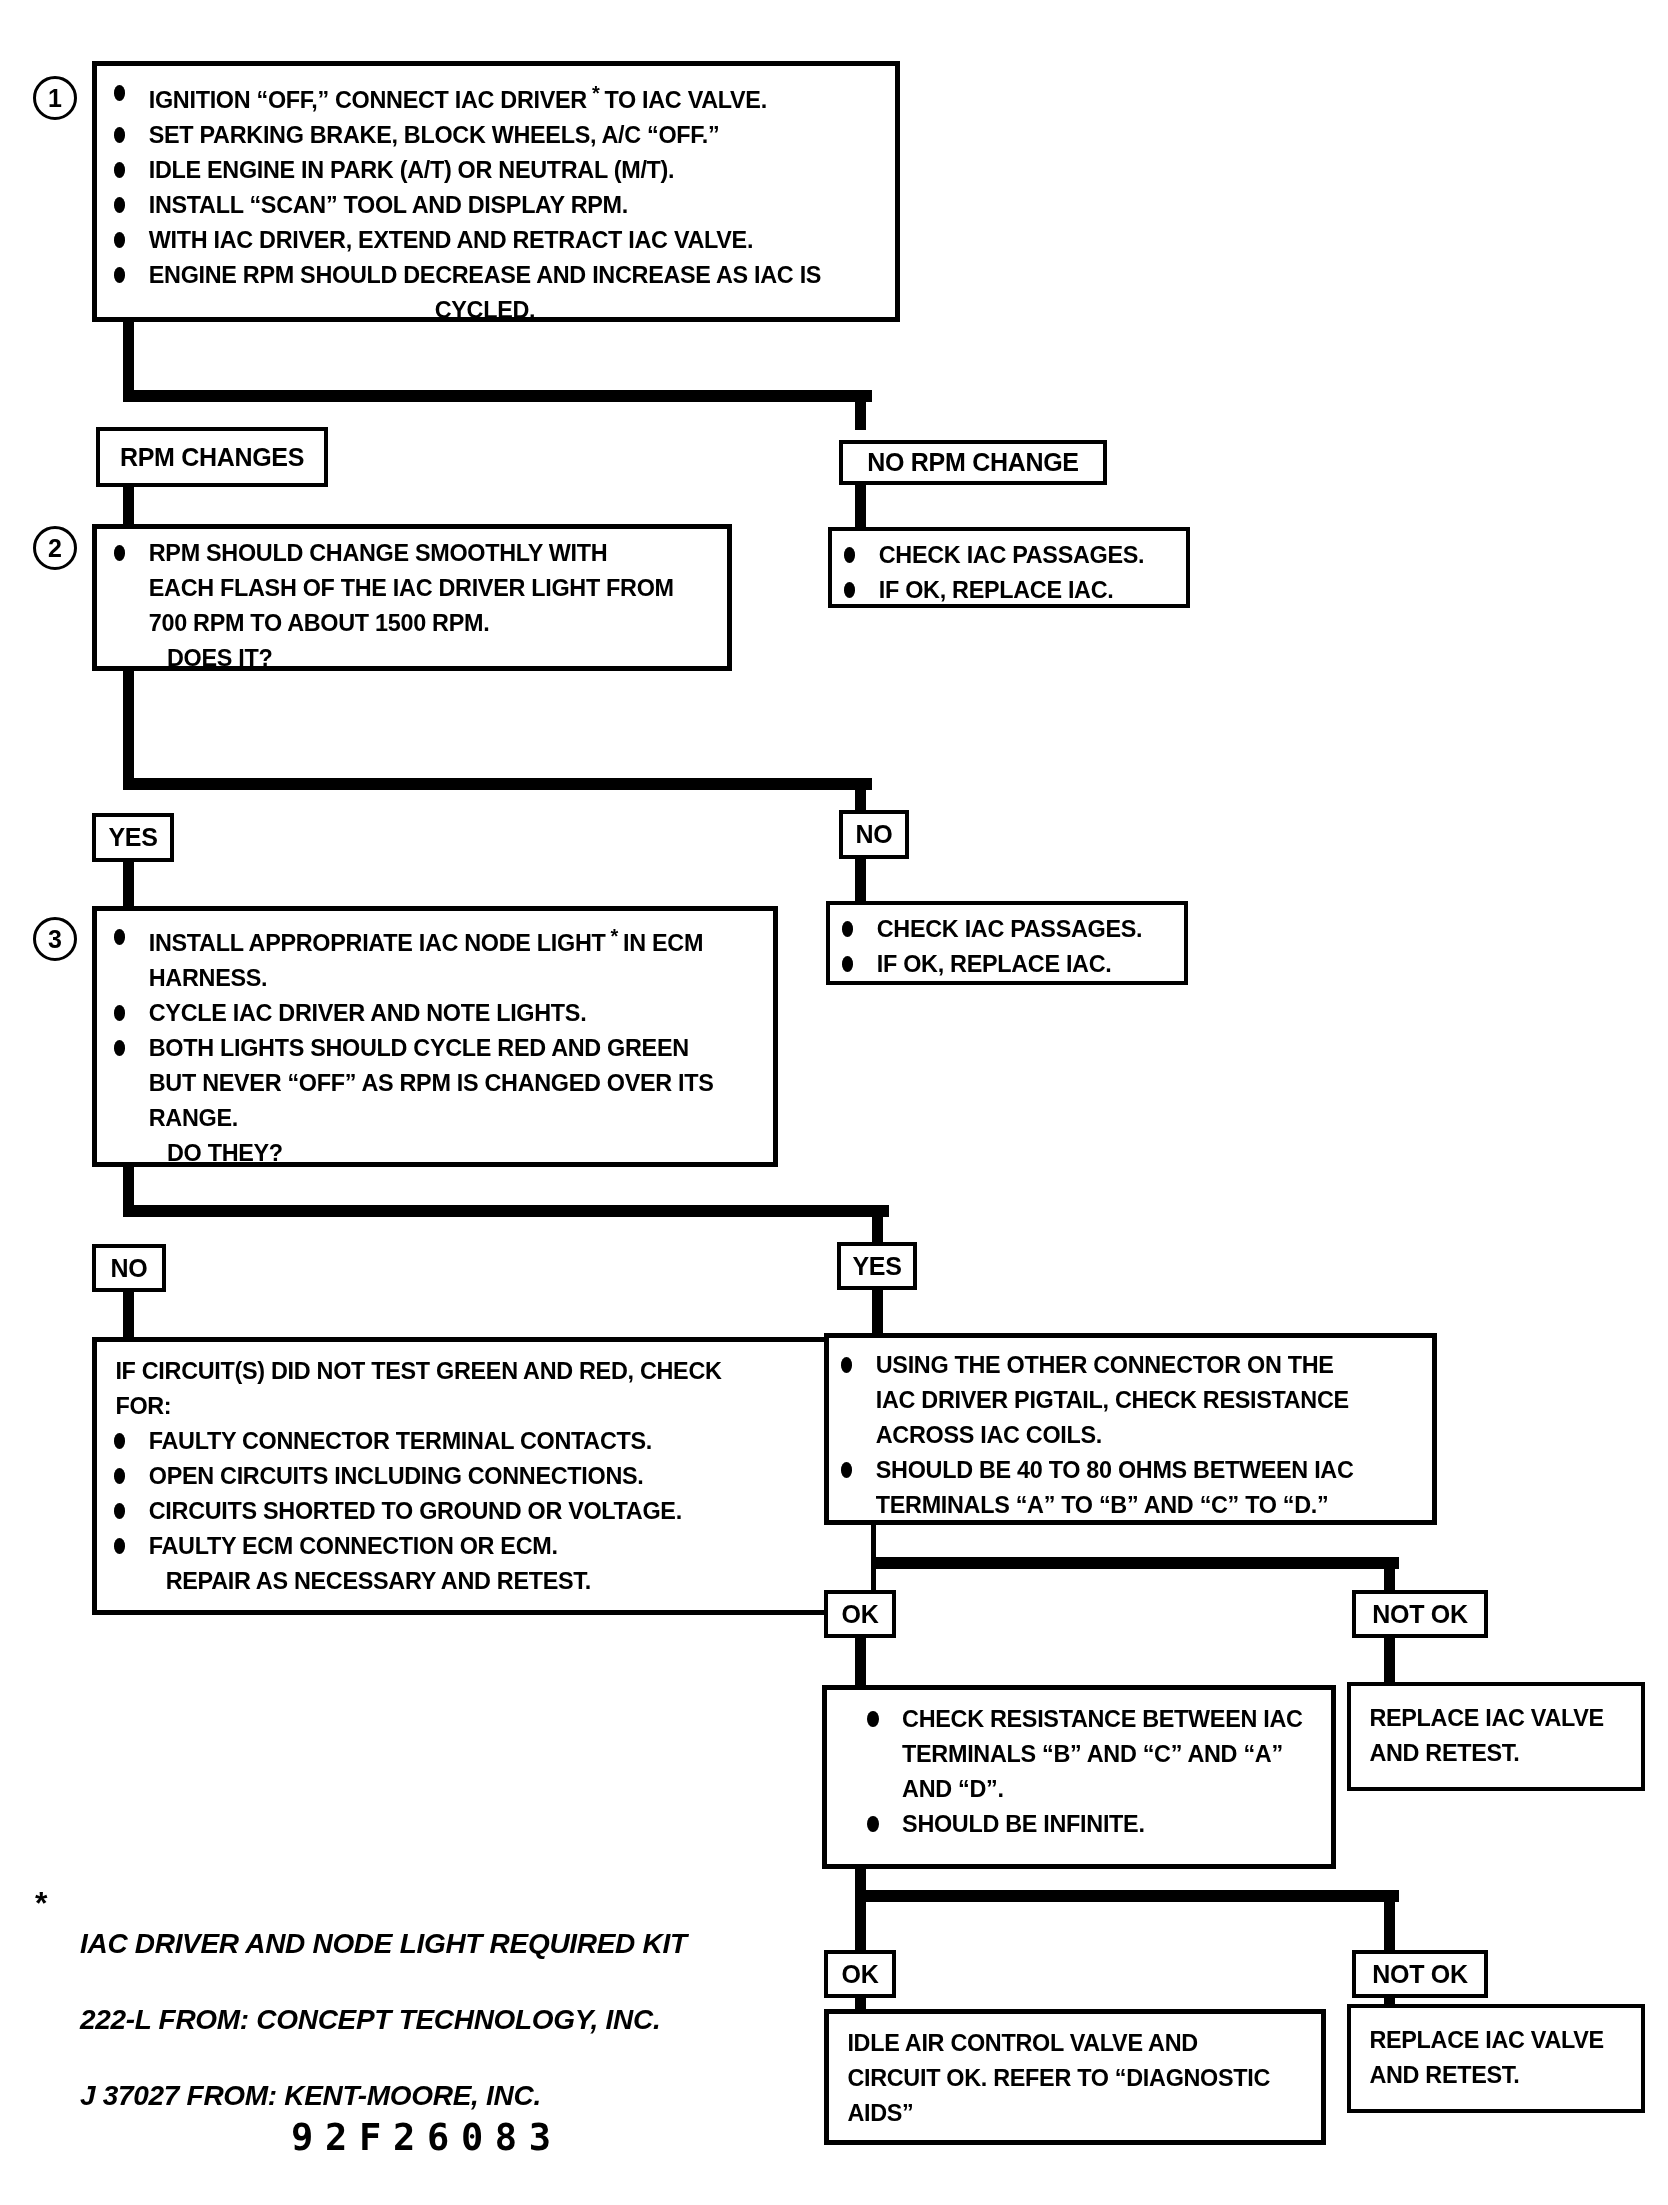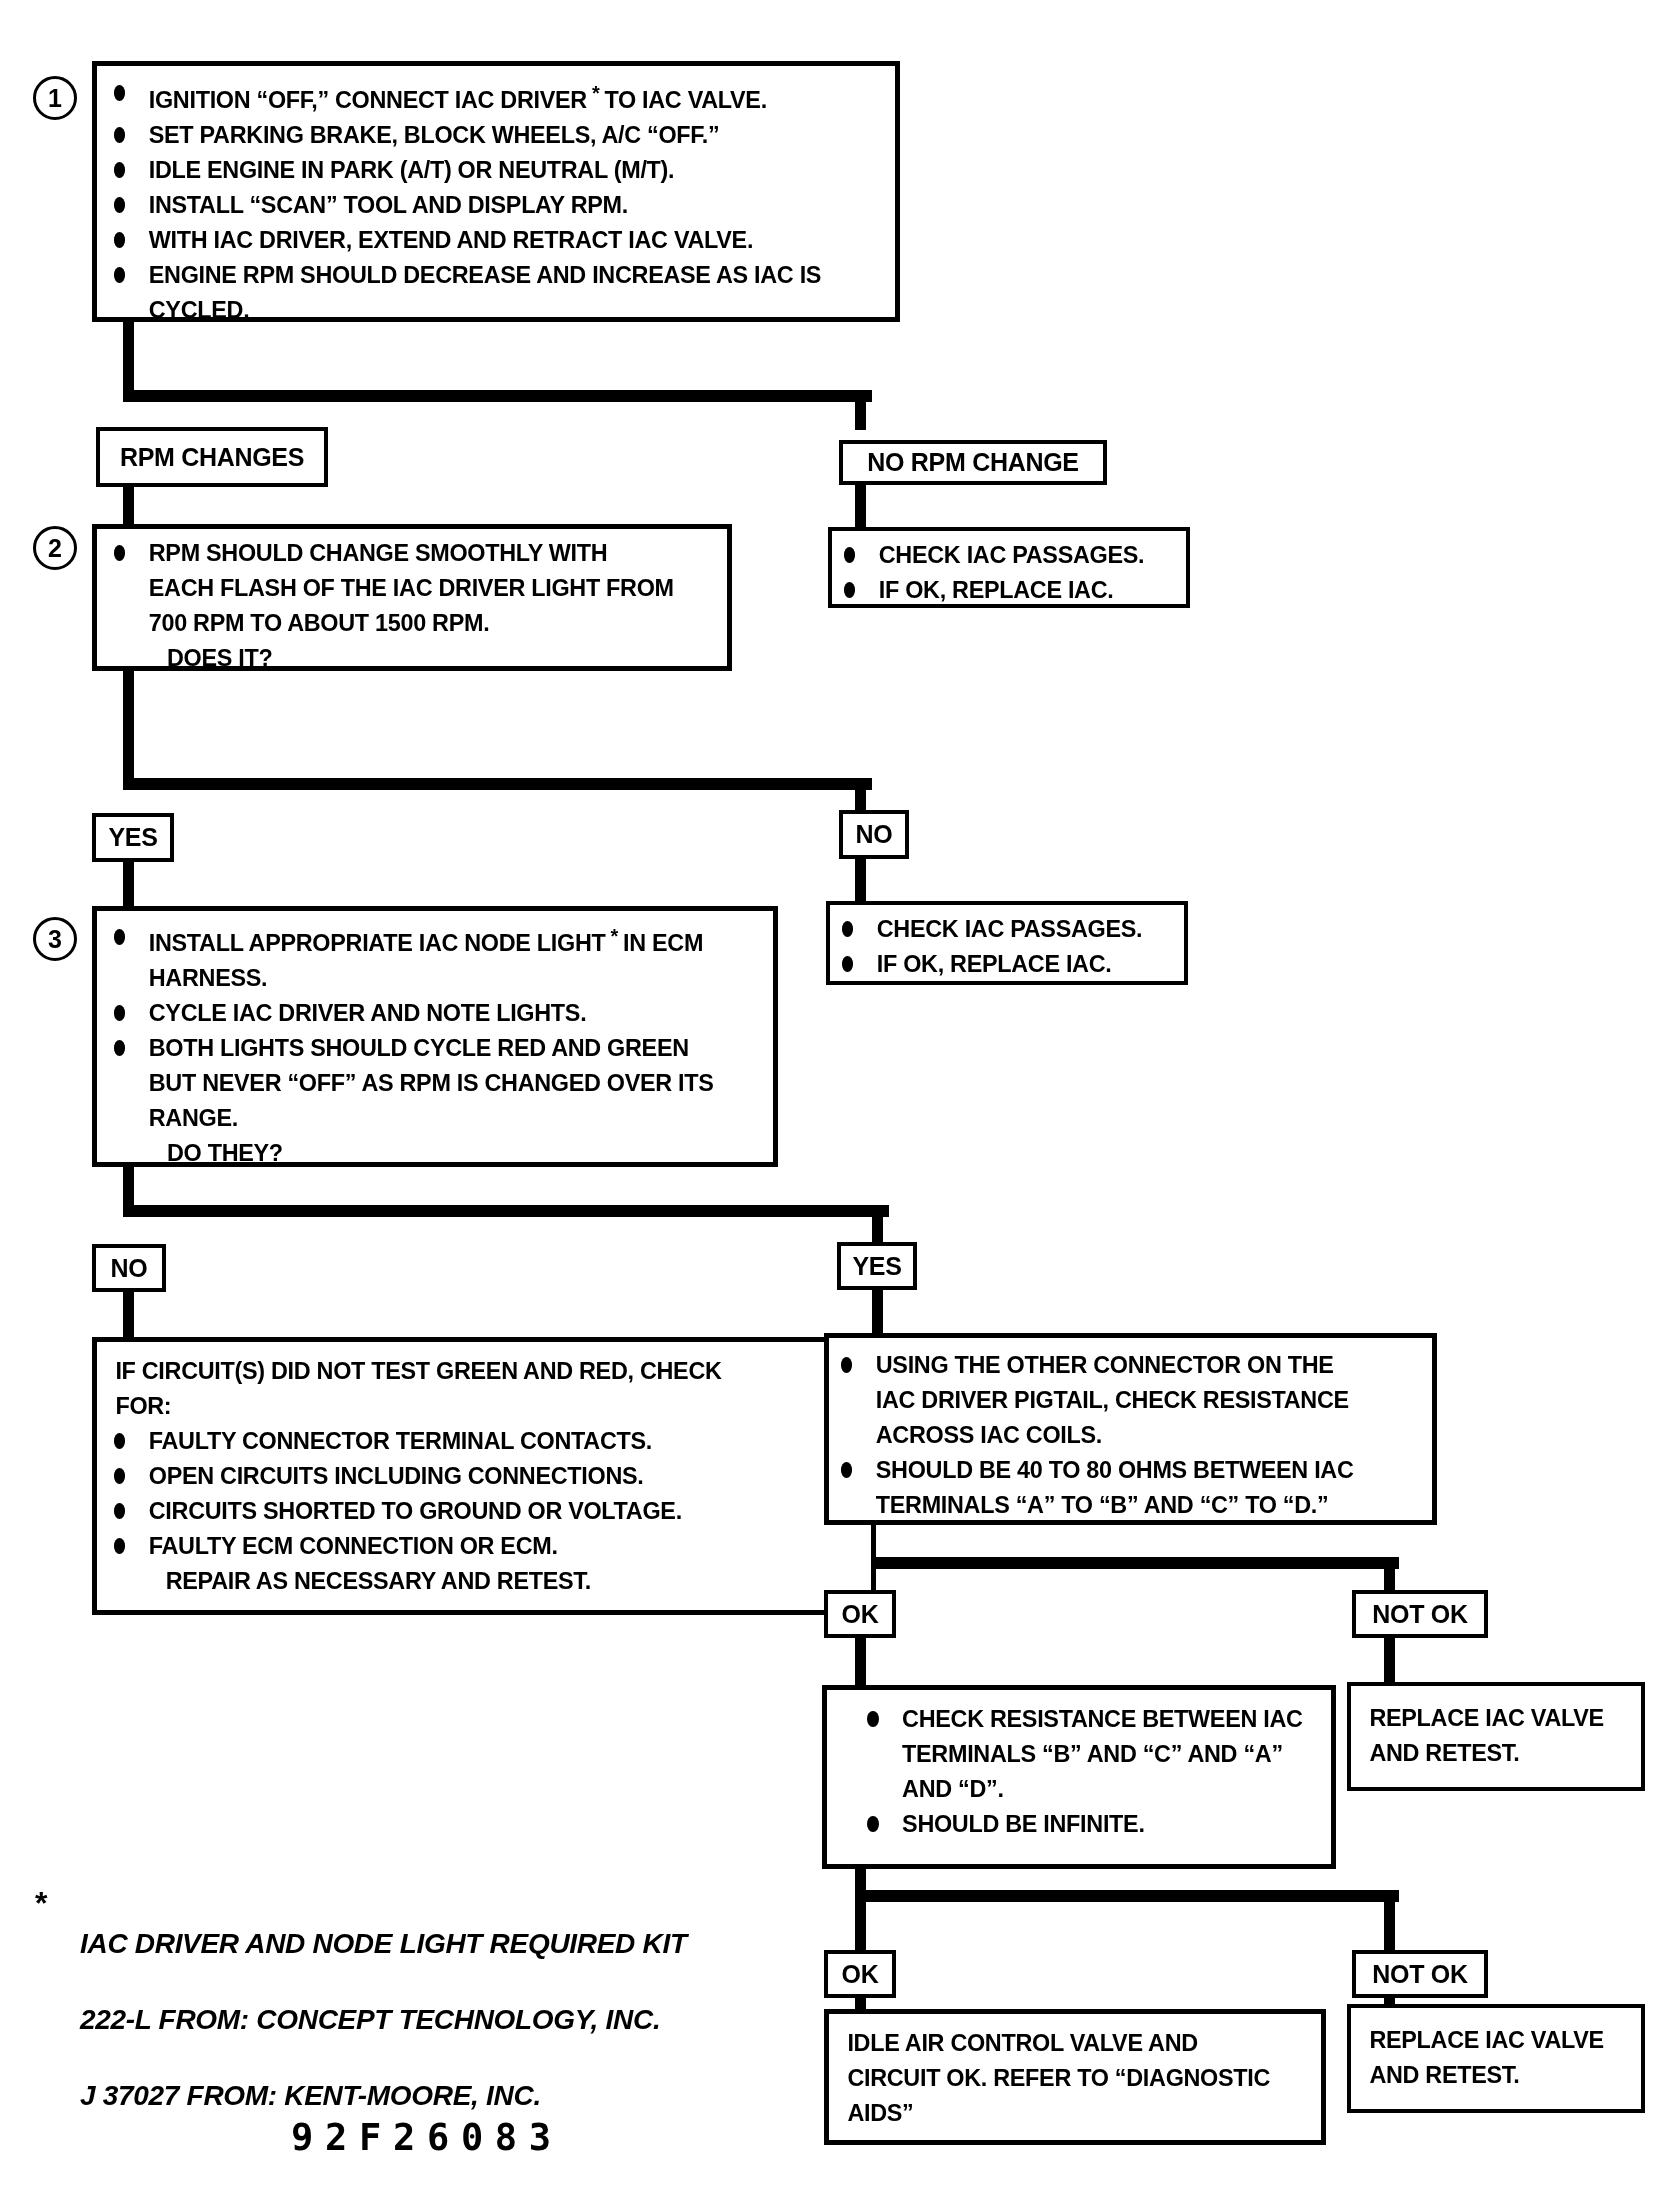--- a/index.html
+++ b/index.html
@@ -71,21 +71,21 @@
   <div class="line" style="left:855px;top:1557px;width:544px;height:11.7px;"></div>
   <div class="line" style="left:1384px;top:1567px;width:11px;height:25px;"></div>
   <div class="line" style="left:855px;top:1636px;width:11px;height:50px;"></div>
   <div class="line" style="left:1384px;top:1636px;width:11px;height:48px;"></div>
   <div class="line" style="left:855px;top:1867px;width:11px;height:85px;"></div>
   <div class="line" style="left:855px;top:1890px;width:544px;height:11.7px;"></div>
   <div class="line" style="left:1384px;top:1900px;width:11px;height:52px;"></div>
   <div class="line" style="left:855px;top:1996px;width:11px;height:15px;"></div>
   <div class="line" style="left:1384px;top:1996px;width:11px;height:11px;"></div>
 
-  <div class="node txt" style="left:92px;top:61px;width:808px;height:261px;">
+  <div class="node txt" style="left:92px;top:61px;width:808px;height:261px;text-align:center;">
     <ul class="blist">
       <li class="bullet">
           <span class="dot"></span>
           <span class="btxt"><span>IGNITION “OFF,” CONNECT IAC DRIVER</span><sup class="star">*</sup><span>TO IAC VALVE.</span></span>
         </li>
       <li class="bullet">
           <span class="dot"></span>
           <span class="btxt">SET PARKING BRAKE, BLOCK WHEELS, A/C “OFF.”</span>
         </li>
       <li class="bullet">

